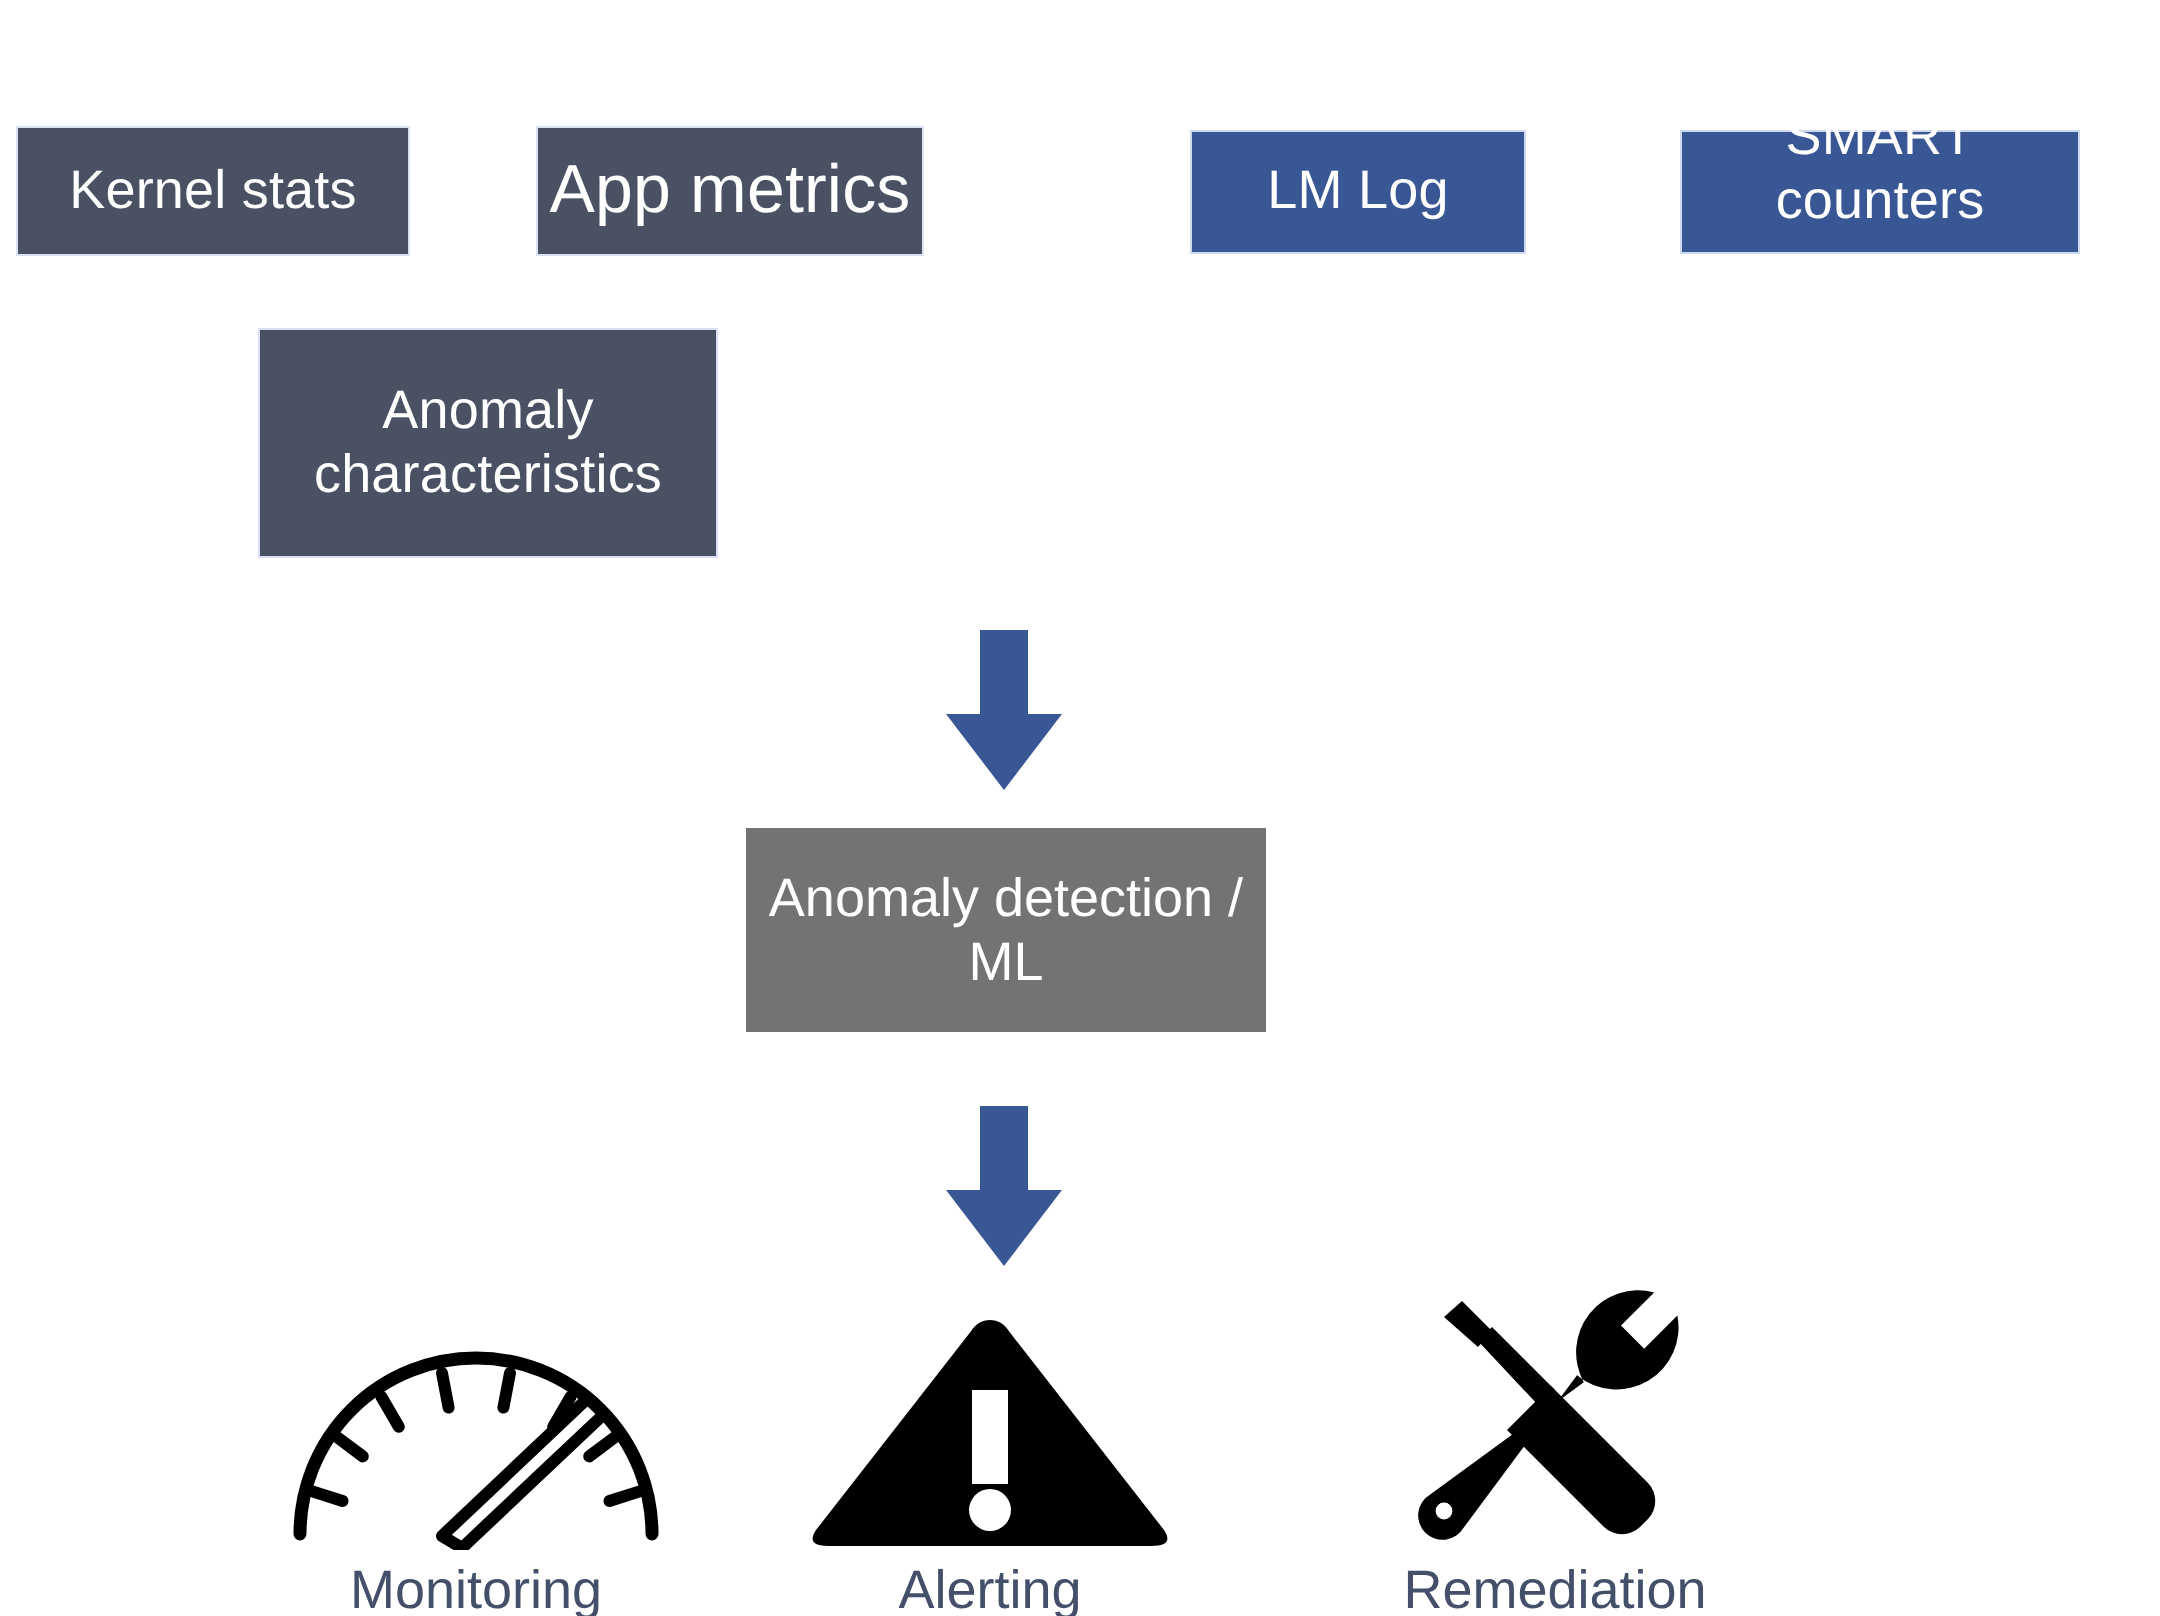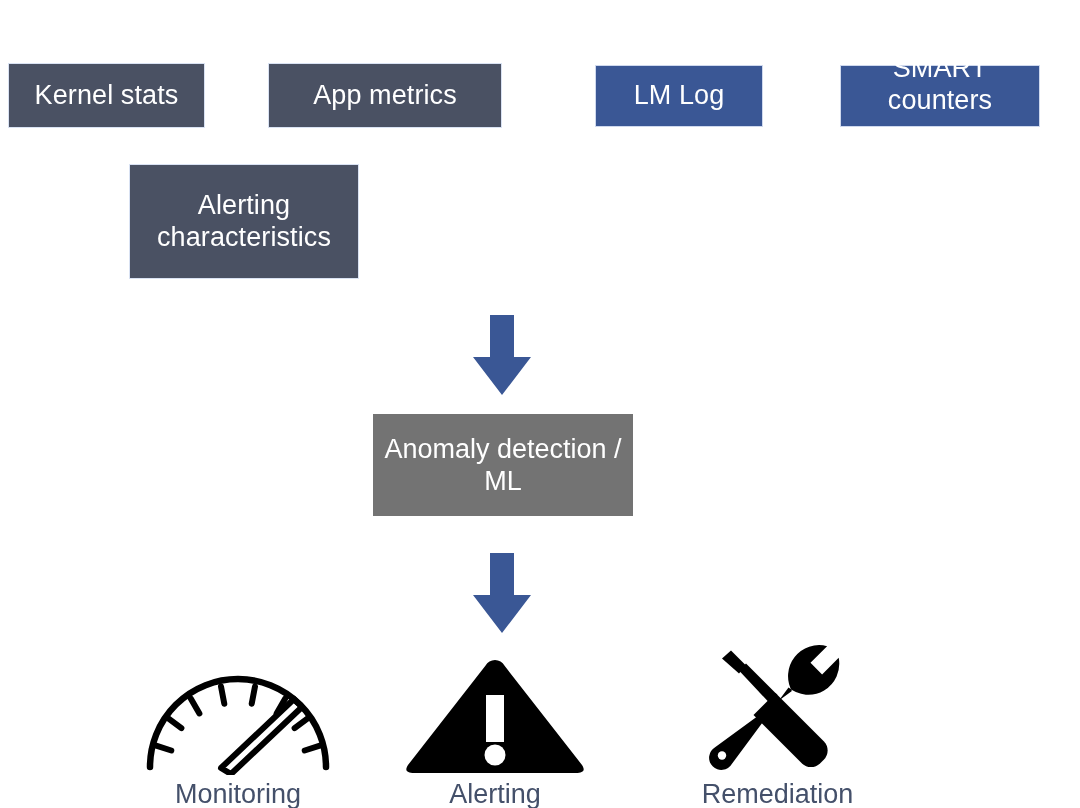--- a/index.html
+++ b/index.html
@@ -109,34 +109,34 @@
 </style>
 </head>
 <body>
 
 <div id="canvas">
 
   <div class="src-box dark" id="box-kernel-stats" style="left: 8px; top: 23px; width: 197px; height: 65px; font-size: 27px;">
     <span class="txt">Kernel stats</span>
   </div>
 
-  <div class="src-box dark" id="box-app-metrics" style="left: 268px; top: 23px; width: 234px; height: 65px; font-size: 27px; justify-content: center;">
+  <div class="src-box dark" id="box-app-metrics" style="left: 268px; top: 23px; width: 194px; height: 65px; font-size: 34px; justify-content: center;">
     <span class="txt">App metrics</span>
   </div>
 
   <div class="src-box blue" id="box-lm-log" style="left: 595px; top: 25px; width: 168px; height: 62px; font-size: 27px;">
     <span class="txt">LM Log</span>
   </div>
 
   <div class="src-box blue overflow" id="box-smart-counters" style="left: 840px; top: 25px; width: 200px; height: 62px; font-size: 27px;">
     <span class="txt">SMART counters</span>
   </div>
 
   <div class="src-box dark" id="box-workload" style="left: 129px; top: 124px; width: 230px; height: 115px; font-size: 27px;">
-    <span class="txt">Alerting characteristics</span>
+    <span class="txt">Anomaly characteristics</span>
   </div>
 
   <div class="arrow" id="arrow-1" style="left: 473px; top: 275px;">
     <svg width="58" height="80" viewBox="0 0 58 80" aria-hidden="true">
       <polygon points="17,0 41,0 41,42 58,42 29,80 0,42 17,42" fill="#3a5795"></polygon>
     </svg>
   </div>
 
   <div class="proc-box" id="box-anomaly" style="left: 373px; top: 374px; width: 260px; height: 102px; font-size: 27px;">
     <span class="txt">Anomaly detection / ML</span>

